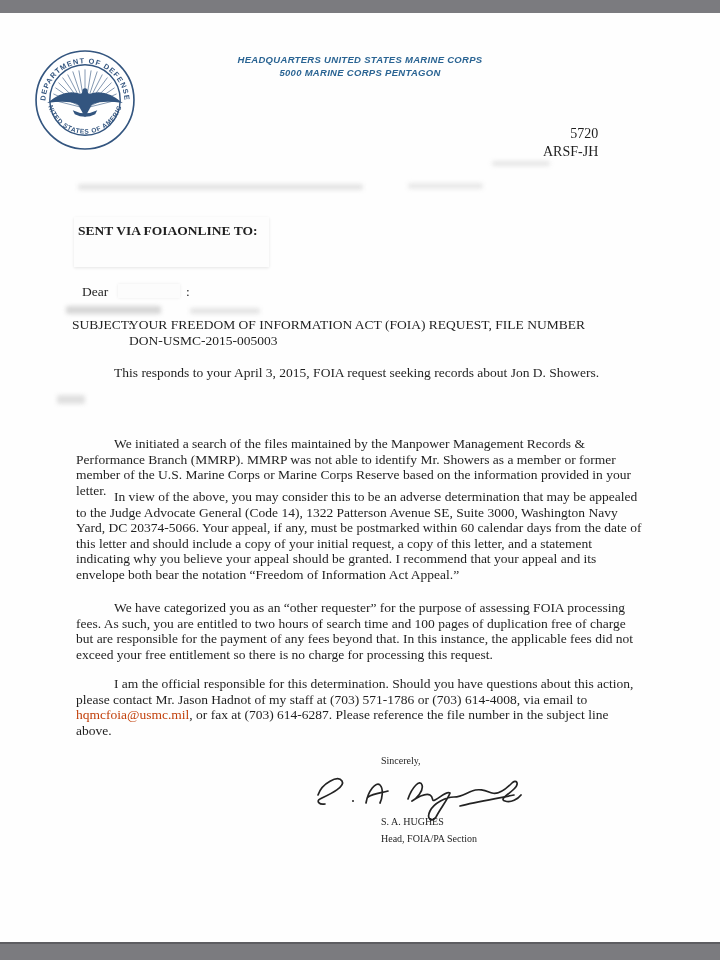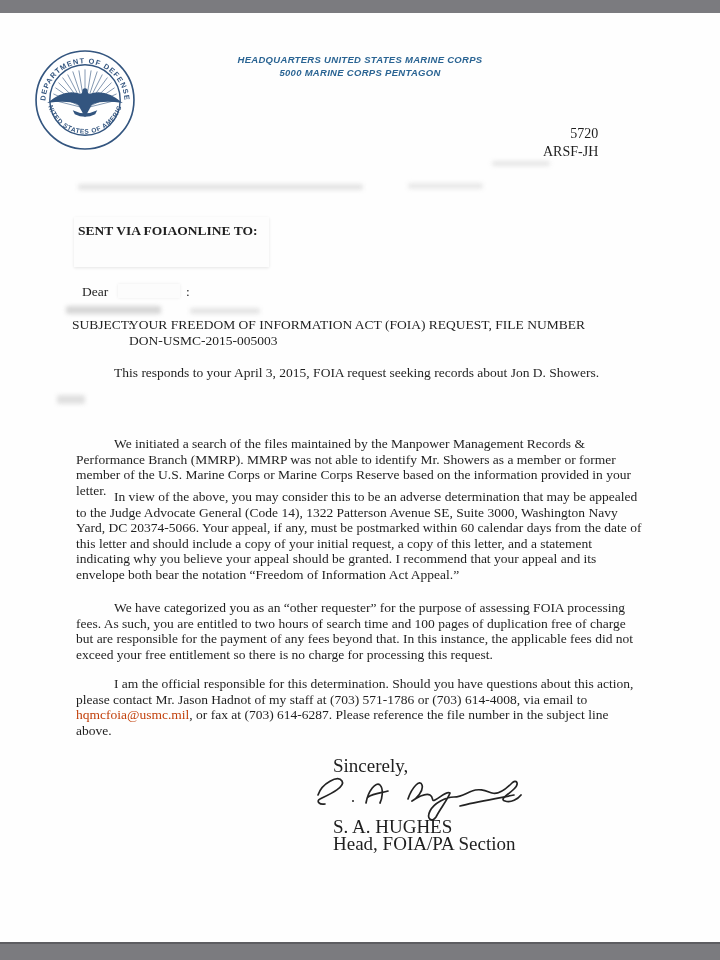--- a/index.html
+++ b/index.html
@@ -33,21 +33,21 @@
   .subject .subj-label{position:absolute;left:0;top:0;}
 
   .email-link{color:#c2410c;text-decoration:none;}
 
   
   .redact-white{background:#fdfdfd;box-shadow:0 1px 3px rgba(0,0,0,0.10);}
   .redact-inline{display:inline-block;width:62px;height:14px;vertical-align:-2px;
     background:#fcfcfc;box-shadow:0 0 3px rgba(0,0,0,0.08);}
   .smudge{position:absolute;filter:blur(2px);opacity:.75;border-radius:2px;}
 
-  .closing-block{font-size:19px;}
+  .closing-block{font-size:10px;margin-left:48px;}
   .sig-svg{position:absolute;left:308px;top:752px;}
 </style>
 </head>
 <body>
 
 <div class="scan-band band-top"></div>
 
 <div class="page">
 
   <svg class="seal" viewBox="0 0 100 100">

